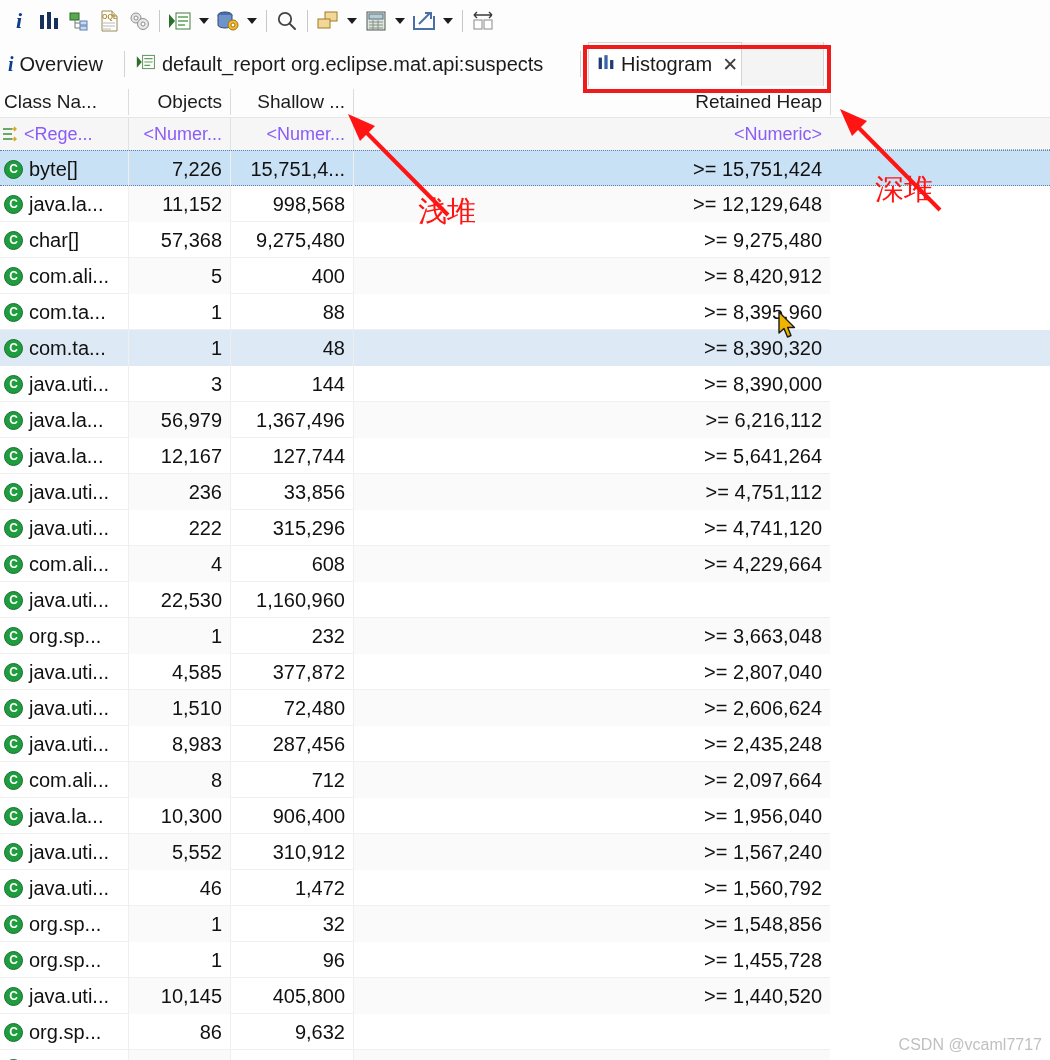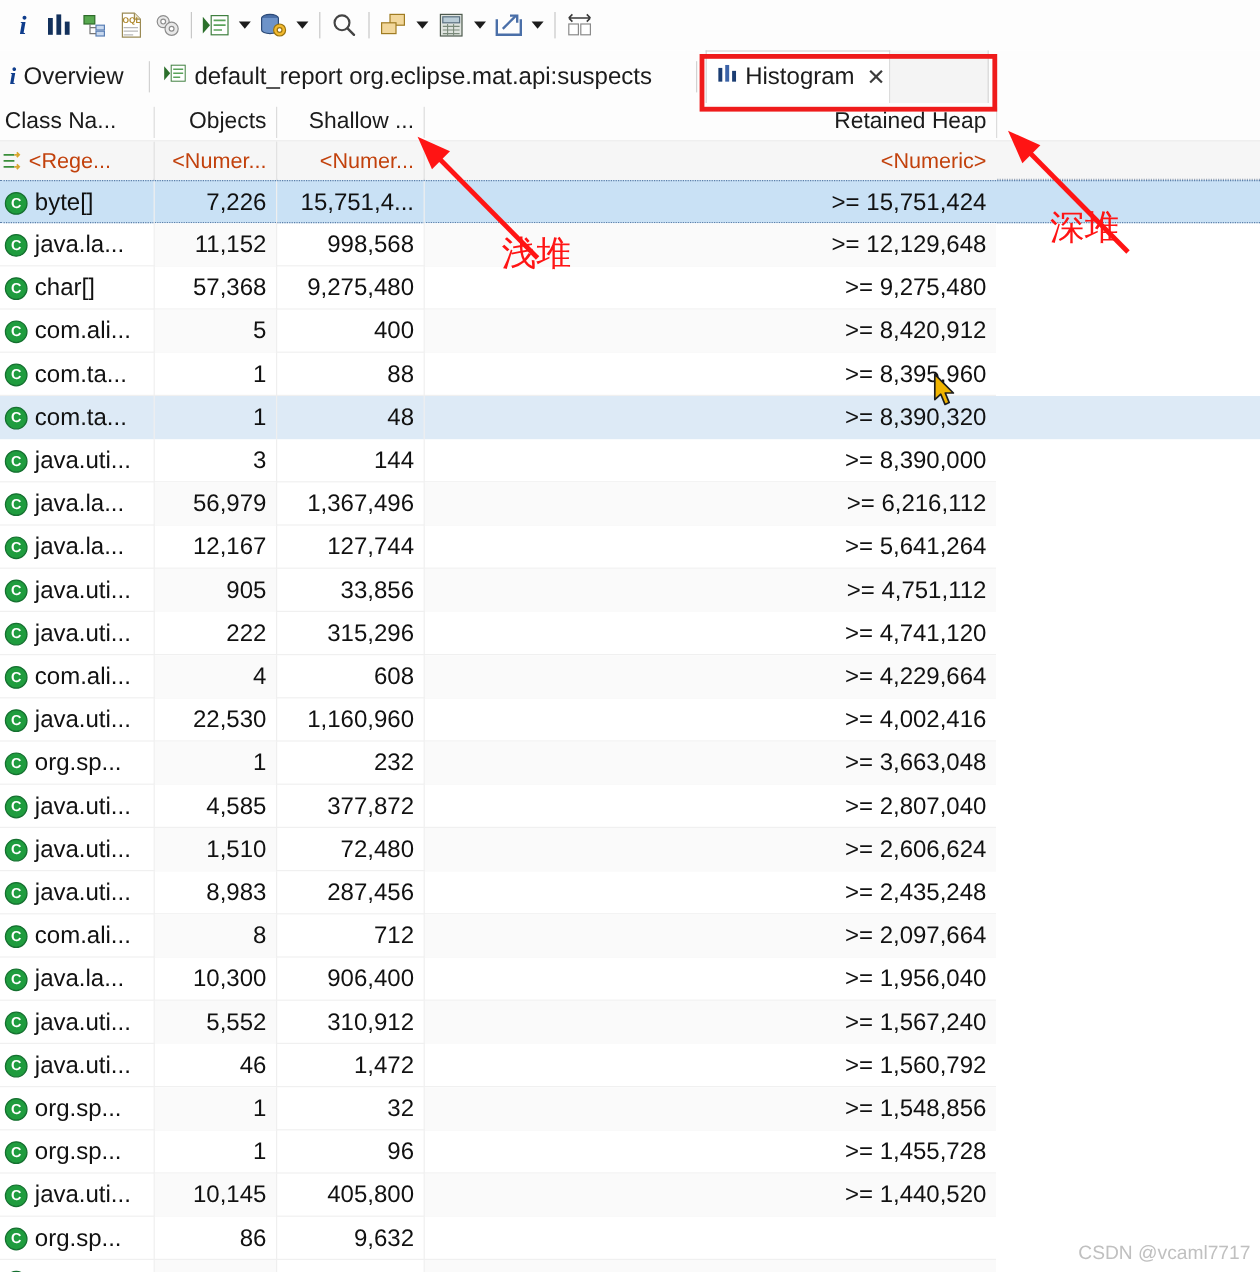--- a/index.html
+++ b/index.html
@@ -63,21 +63,21 @@
   .th.right { justify-content:flex-end; padding-right:8px; }
   .th.left { justify-content:flex-start; padding-left:4px; }
   .th-div { position:absolute; top:3px; width:1px; height:26px; background:#dcdcdc; }
 
   .filterrow {
     position:relative; height:32px; background:#f6f6f6;
     border-bottom:1px dotted #9aa8bb;
   }
   .fcell {
     position:absolute; top:0; height:32px; display:flex; align-items:center;
-    font-size:18px; color:#c2410c; white-space:nowrap; background:#f6f6f6;
+    font-size:18px; color:#8b5cf6; white-space:nowrap; background:#f6f6f6;
   }
   .fcell.right { justify-content:flex-end; padding-right:8px; }
   .fcell.left { justify-content:flex-start; padding-left:24px; }
   .f-div { position:absolute; top:0; width:1px; height:32px; background:#e2e2e2; }
 
   .rows { position:relative; }
   .row { position:relative; height:36px; }
   .row .cell {
     position:absolute; top:0; height:36px; display:flex; align-items:center;
     font-size:20px; color:#111; white-space:nowrap;
@@ -437,21 +437,21 @@
           <div class="rowline"></div>
           <div class="zebra" style="position: absolute; top: 0px; height: 36px; background: rgb(250, 250, 250); left: 129px; width: 101px;"></div>
           <div class="zebra" style="position: absolute; top: 0px; height: 36px; background: rgb(250, 250, 250); left: 354px; width: 476px;"></div>
           <div class="colsep" style="left: 128px;"></div>
           <div class="colsep" style="left: 230px;"></div>
           <div class="colsep" style="left: 353px;"></div>
           <div class="cell name" style="left: 0px; width: 128px;">
             <span class="cicon">C</span>
             <span>java.uti...</span>
           </div>
-          <div class="cell right" style="left: 129px; width: 101px;">905</div>
+          <div class="cell right" style="left: 129px; width: 101px;">236</div>
           <div class="cell right" style="left: 231px; width: 122px;">33,856</div>
           <div class="cell right" style="left: 354px; width: 476px;">&gt;= 4,751,112</div>
         </div>
         <div class="row">
           <div class="rowline"></div>
           <div class="colsep" style="left: 128px;"></div>
           <div class="colsep" style="left: 230px;"></div>
           <div class="colsep" style="left: 353px;"></div>
           <div class="cell name" style="left: 0px; width: 128px;">
             <span class="cicon">C</span>
@@ -480,21 +480,20 @@
           <div class="rowline"></div>
           <div class="colsep" style="left: 128px;"></div>
           <div class="colsep" style="left: 230px;"></div>
           <div class="colsep" style="left: 353px;"></div>
           <div class="cell name" style="left: 0px; width: 128px;">
             <span class="cicon">C</span>
             <span>java.uti...</span>
           </div>
           <div class="cell right" style="left: 129px; width: 101px;">22,530</div>
           <div class="cell right" style="left: 231px; width: 122px;">1,160,960</div>
-          <div class="cell right" style="left: 354px; width: 476px;">&gt;= 4,002,416</div>
         </div>
         <div class="row">
           <div class="rowline"></div>
           <div class="zebra" style="position: absolute; top: 0px; height: 36px; background: rgb(250, 250, 250); left: 129px; width: 101px;"></div>
           <div class="zebra" style="position: absolute; top: 0px; height: 36px; background: rgb(250, 250, 250); left: 354px; width: 476px;"></div>
           <div class="colsep" style="left: 128px;"></div>
           <div class="colsep" style="left: 230px;"></div>
           <div class="colsep" style="left: 353px;"></div>
           <div class="cell name" style="left: 0px; width: 128px;">
             <span class="cicon">C</span>

